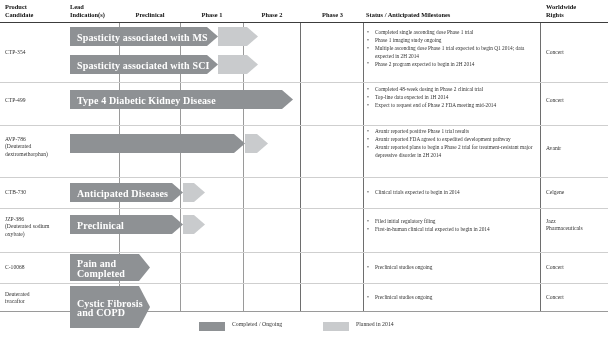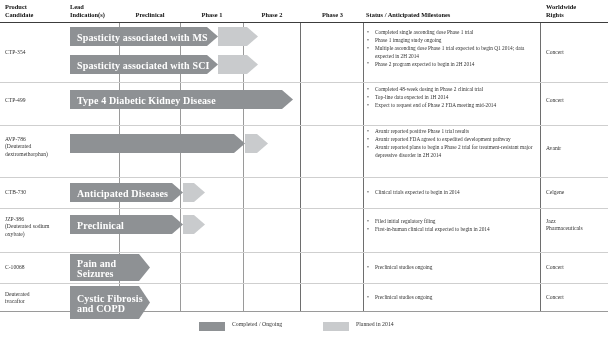--- a/index.html
+++ b/index.html
@@ -181,32 +181,32 @@
   </div>
   <div class="rights" style="top:218px;white-space:pre-line;">Jazz
 Pharmaceuticals</div>
 
   <div class="cand" style="top:264px;">C-10068</div>
 
   <div class="bar" style="left:70px;top:254px;width:80px;height:27px;">
     <div class="seg dark" style="left:0;width:69px;"></div>
     <div class="seg head dark" style="left:69px;"></div>
     <div class="bartext">Pain and
-Seizures</div>
+Completed</div>
   </div>
 
   <div class="status" style="top:264px;">
     <div class="b">Preclinical studies ongoing</div>
   </div>
   <div class="rights" style="top:264px;">Concert</div>
 
   <div class="cand" style="top:291px;white-space:pre-line;">Deuterated
 ivacaftor</div>
 
-  <div class="bar" style="left:70px;top:286px;width:80px;height:33px;">
+  <div class="bar" style="left:70px;top:286px;width:80px;height:42px;">
     <div class="seg dark" style="left:0;width:69px;"></div>
     <div class="seg head dark" style="left:69px;"></div>
     <div class="bartext">Cystic Fibrosis
 and COPD</div>
   </div>
 
   <div class="status" style="top:294px;">
     <div class="b">Preclinical studies ongoing</div>
   </div>
   <div class="rights" style="top:294px;">Concert</div>

